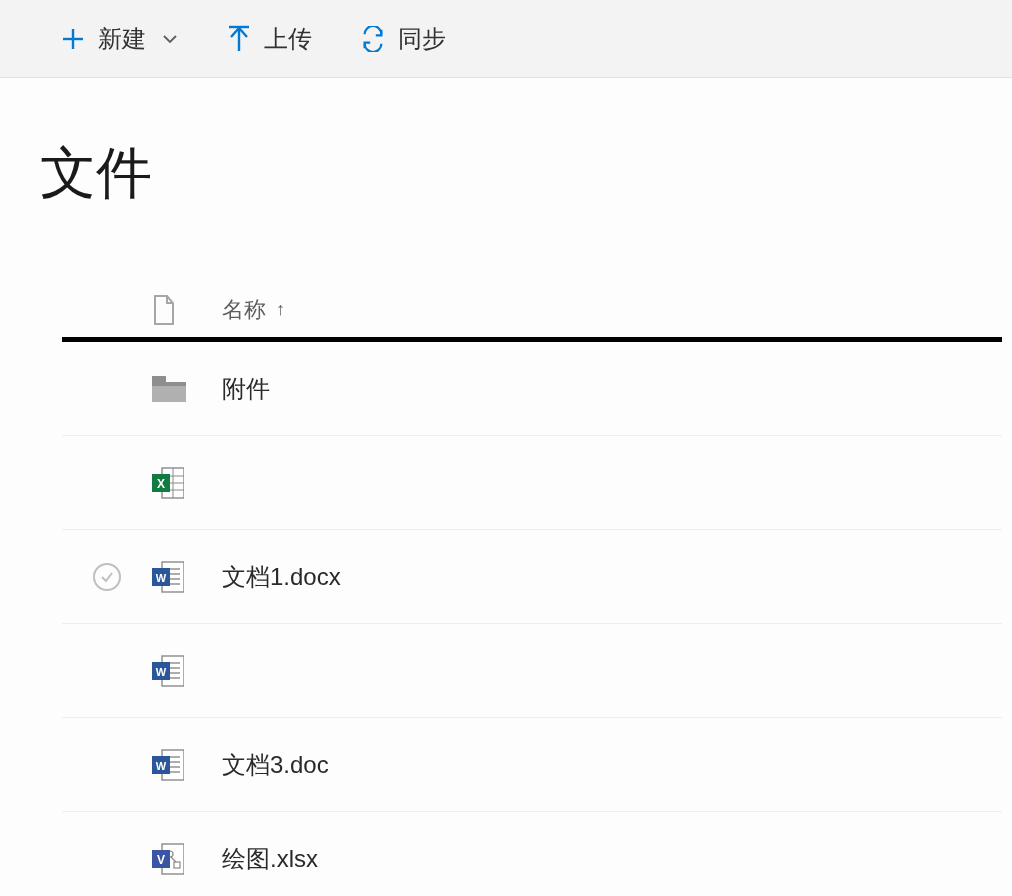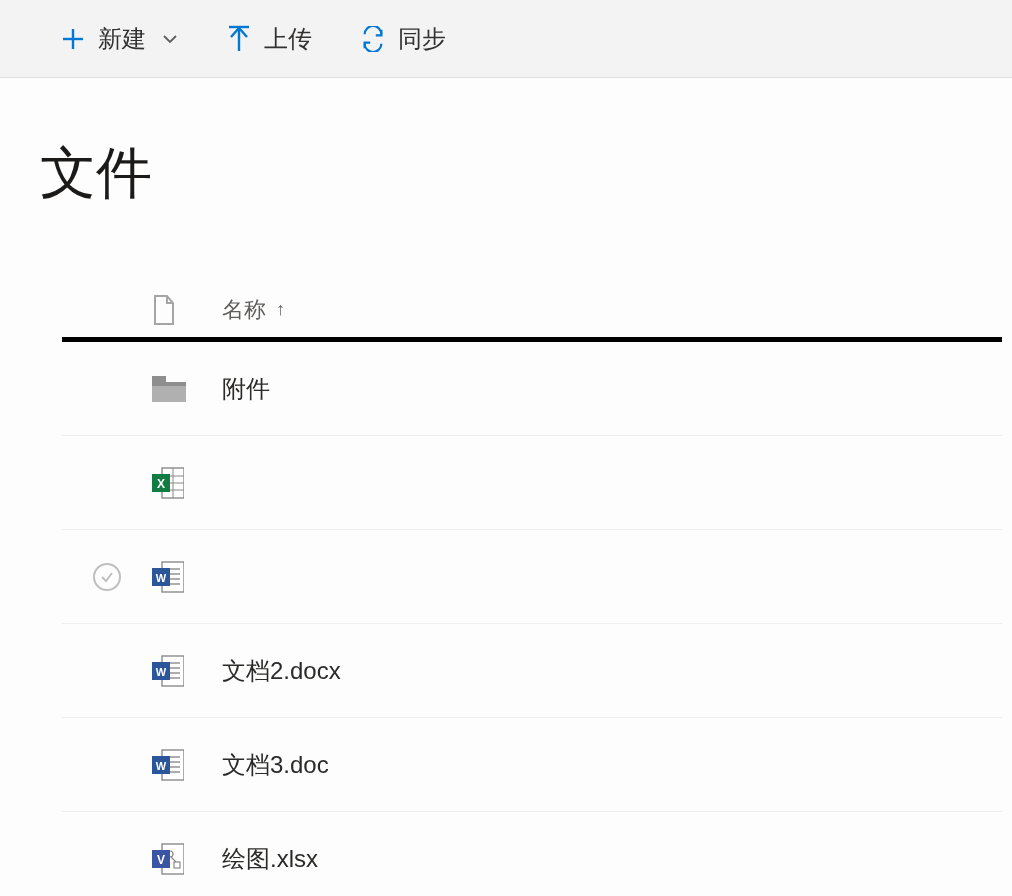--- a/index.html
+++ b/index.html
@@ -226,35 +226,35 @@
         <svg width="32" height="34" viewBox="0 0 32 34">
     <rect x="10" y="2" width="22" height="30" fill="#ffffff" stroke="#8a8a8a" stroke-width="1.4"></rect>
     <line x1="14" y1="9" x2="28" y2="9" stroke="#8a8a8a" stroke-width="1.4"></line>
     <line x1="14" y1="14" x2="28" y2="14" stroke="#8a8a8a" stroke-width="1.4"></line>
     <line x1="14" y1="19" x2="28" y2="19" stroke="#8a8a8a" stroke-width="1.4"></line>
     <line x1="14" y1="24" x2="28" y2="24" stroke="#8a8a8a" stroke-width="1.4"></line>
     <rect x="0" y="8" width="18" height="18" fill="#2b579a"></rect>
     <text x="9" y="22" font-size="11" font-family="Segoe UI, sans-serif" font-weight="700" fill="#ffffff" text-anchor="middle">W</text>
   </svg>
       </div>
+    <div class="row-name">文档1.docx</div>
   </div>
     <div class="list-row" style="">
     <div class="row-check"></div>
     <div class="row-icon">
         <svg width="32" height="34" viewBox="0 0 32 34">
     <rect x="10" y="2" width="22" height="30" fill="#ffffff" stroke="#8a8a8a" stroke-width="1.4"></rect>
     <line x1="14" y1="9" x2="28" y2="9" stroke="#8a8a8a" stroke-width="1.4"></line>
     <line x1="14" y1="14" x2="28" y2="14" stroke="#8a8a8a" stroke-width="1.4"></line>
     <line x1="14" y1="19" x2="28" y2="19" stroke="#8a8a8a" stroke-width="1.4"></line>
     <line x1="14" y1="24" x2="28" y2="24" stroke="#8a8a8a" stroke-width="1.4"></line>
     <rect x="0" y="8" width="18" height="18" fill="#2b579a"></rect>
     <text x="9" y="22" font-size="11" font-family="Segoe UI, sans-serif" font-weight="700" fill="#ffffff" text-anchor="middle">W</text>
   </svg>
       </div>
-    <div class="row-name">文档2.docx</div>
   </div>
     <div class="list-row" style="">
     <div class="row-check"></div>
     <div class="row-icon">
         <svg width="32" height="34" viewBox="0 0 32 34">
     <rect x="10" y="2" width="22" height="30" fill="#ffffff" stroke="#8a8a8a" stroke-width="1.4"></rect>
     <line x1="14" y1="9" x2="28" y2="9" stroke="#8a8a8a" stroke-width="1.4"></line>
     <line x1="14" y1="14" x2="28" y2="14" stroke="#8a8a8a" stroke-width="1.4"></line>
     <line x1="14" y1="19" x2="28" y2="19" stroke="#8a8a8a" stroke-width="1.4"></line>
     <line x1="14" y1="24" x2="28" y2="24" stroke="#8a8a8a" stroke-width="1.4"></line>

